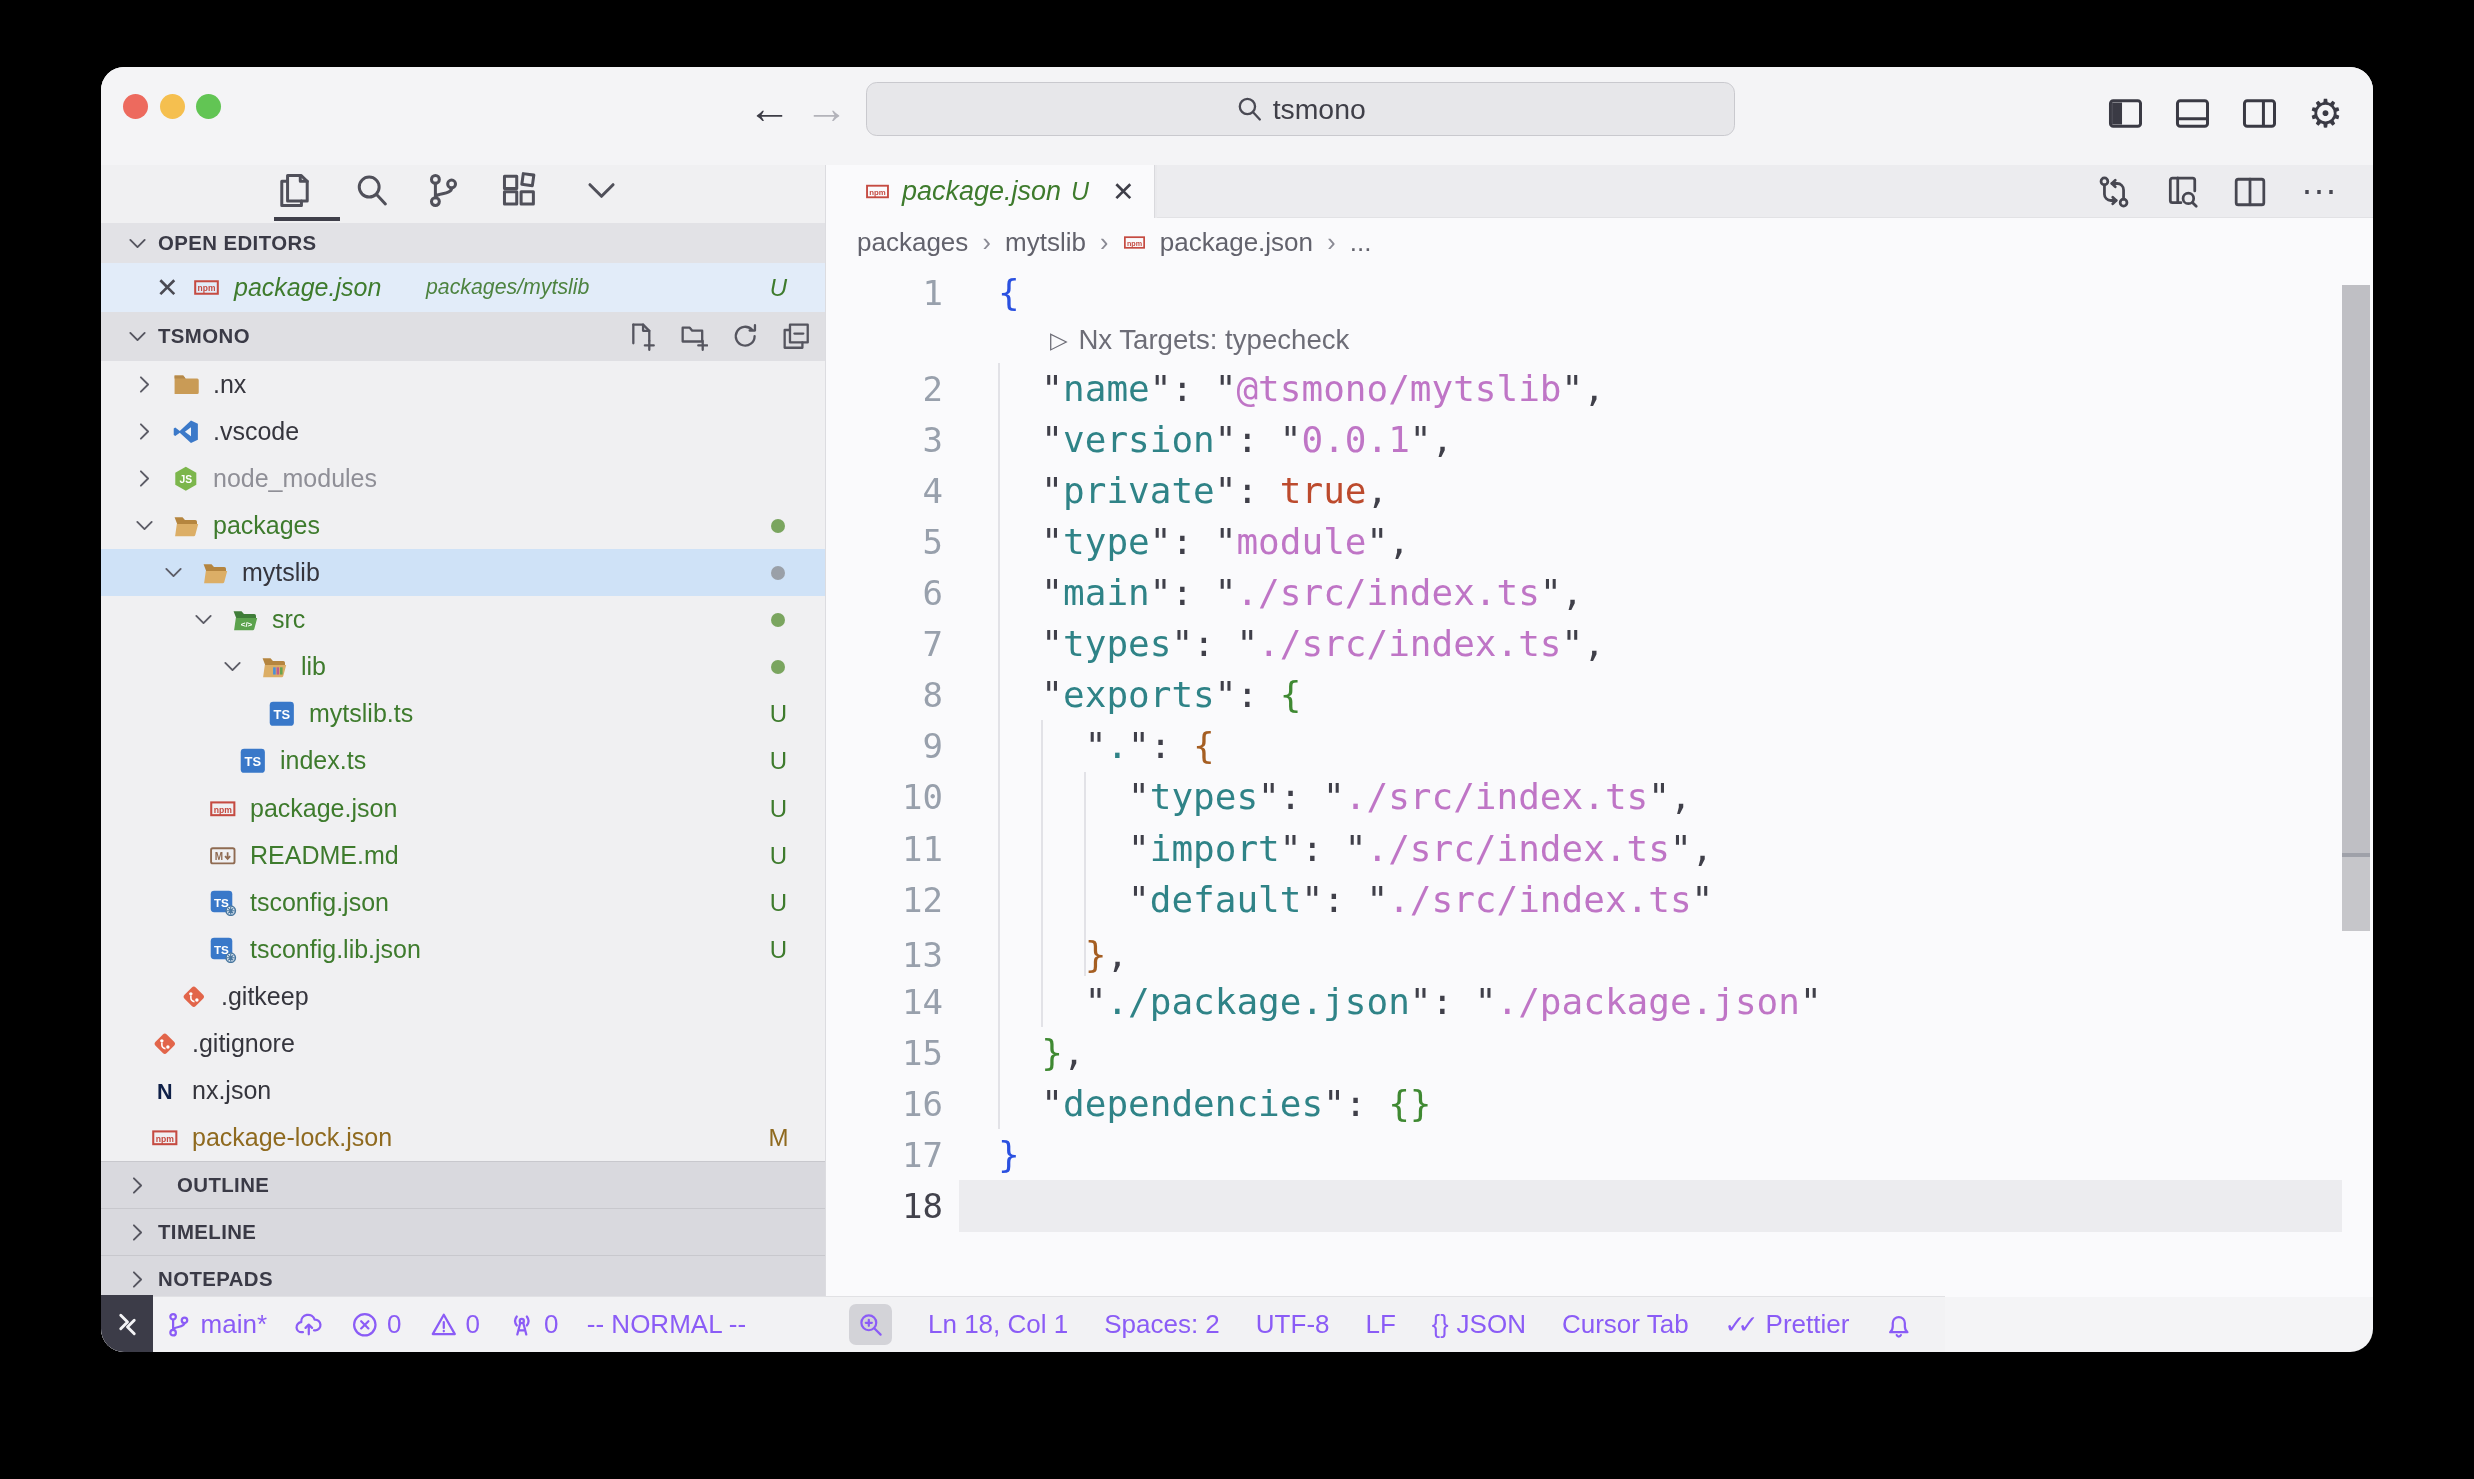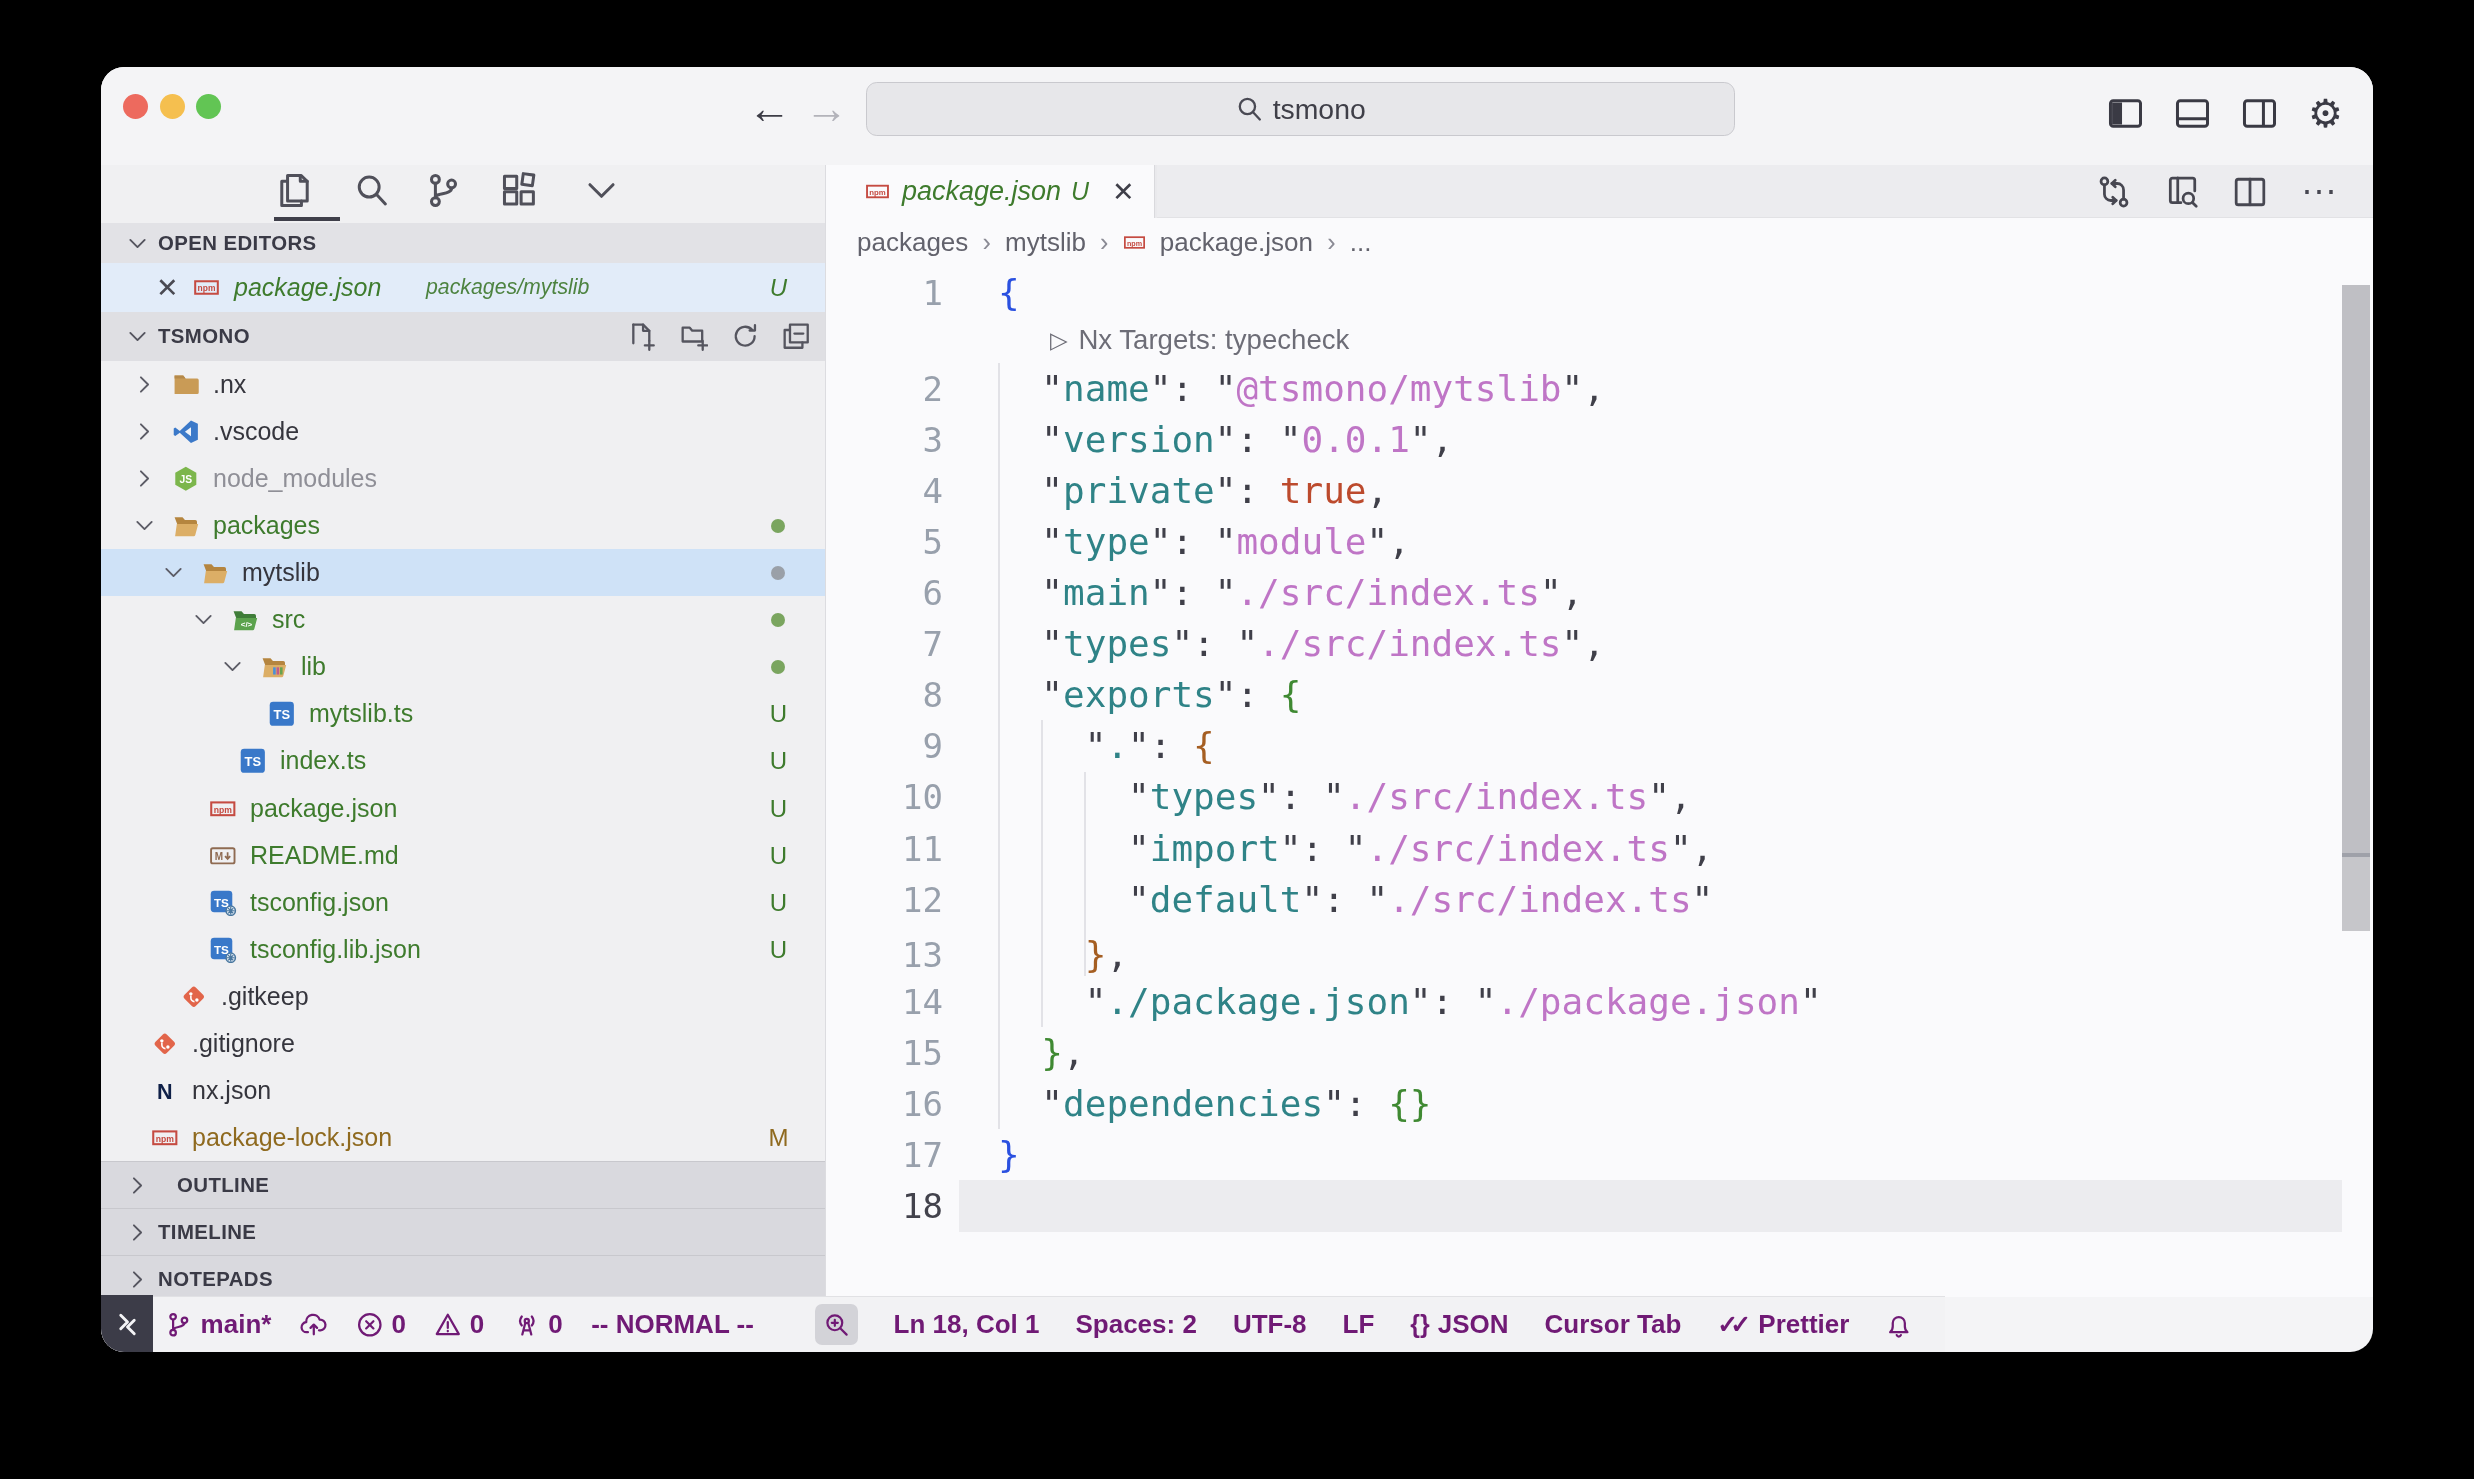--- a/index.html
+++ b/index.html
@@ -98,21 +98,21 @@
             font-family:"Liberation Sans", sans-serif;display:flex;align-items:center;gap:10.7px;}
   .codelens .play{font-size:23px;}
   .indent-guide{position:absolute;width:1.8px;background:#e2e2e7;}
   .scrollbar{position:absolute;left:1516px;width:28.4px;}
   .sb-thumb1{position:absolute;left:0;top:0;width:100%;height:568px;background:#bfbfc4;}
   .sb-div{position:absolute;left:0;top:568px;width:100%;height:3.6px;background:#9fa1a9;}
   .sb-thumb2{position:absolute;left:0;top:572px;width:100%;height:74px;background:#c6c6ca;}
 
   
   .statusbar{position:absolute;left:0;top:1229px;width:1844px;height:56px;background:#f2f2f4;
-             border-top:1.8px solid #e1e1e4;box-sizing:border-box;color:#701a75;font-size:26px;font-weight:bold;}
+             border-top:1.8px solid #e1e1e4;box-sizing:border-box;color:#8b5cf6;font-size:26px;}
   .sb-remote{position:absolute;left:0;top:-1.8px;width:52px;height:58px;background:#3c3c48;color:#f4f4f6;
              display:flex;align-items:center;justify-content:center;border-radius:0 0 0 21.3px;}
   .sb-remote .icon{width:27px;height:27px;}
   .sb-left{position:absolute;left:64px;top:0;height:100%;display:flex;align-items:center;gap:28.4px;}
   .sb-right{position:absolute;right:32px;top:0;height:100%;display:flex;align-items:center;gap:36px;}
   .sb-item{display:flex;align-items:center;gap:8px;white-space:nowrap;}
   .sb-item .icon{width:27.6px;height:27.6px;}
   .sb-zoom{background:#d3d3d8;border-radius:7.1px;width:43px;height:41px;display:flex;align-items:center;justify-content:center;}
   .sb-zoom .icon{width:27px;height:27px;}
   .sb-braces{font-size:25px;}

